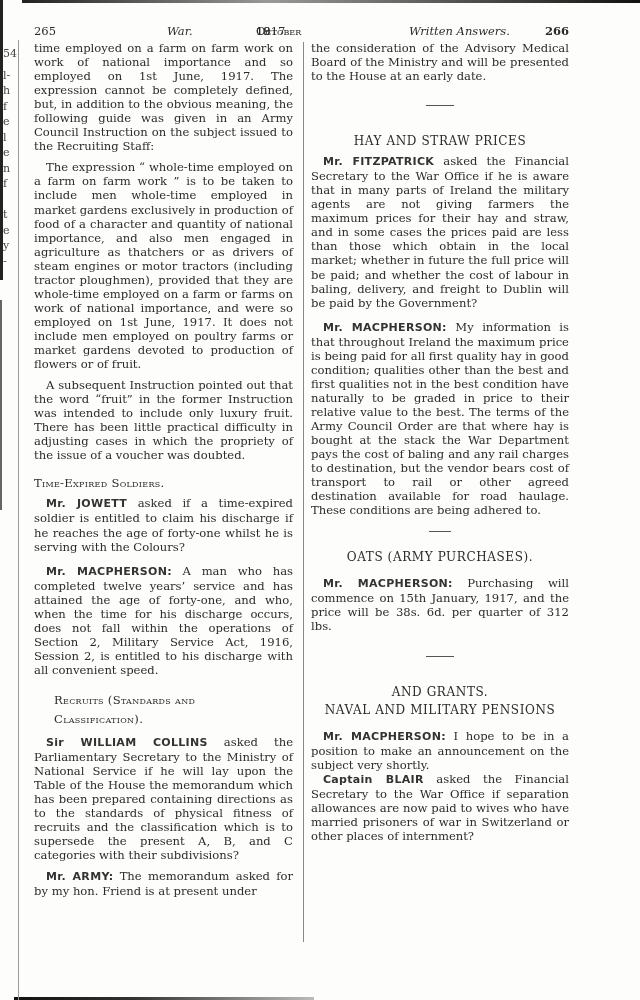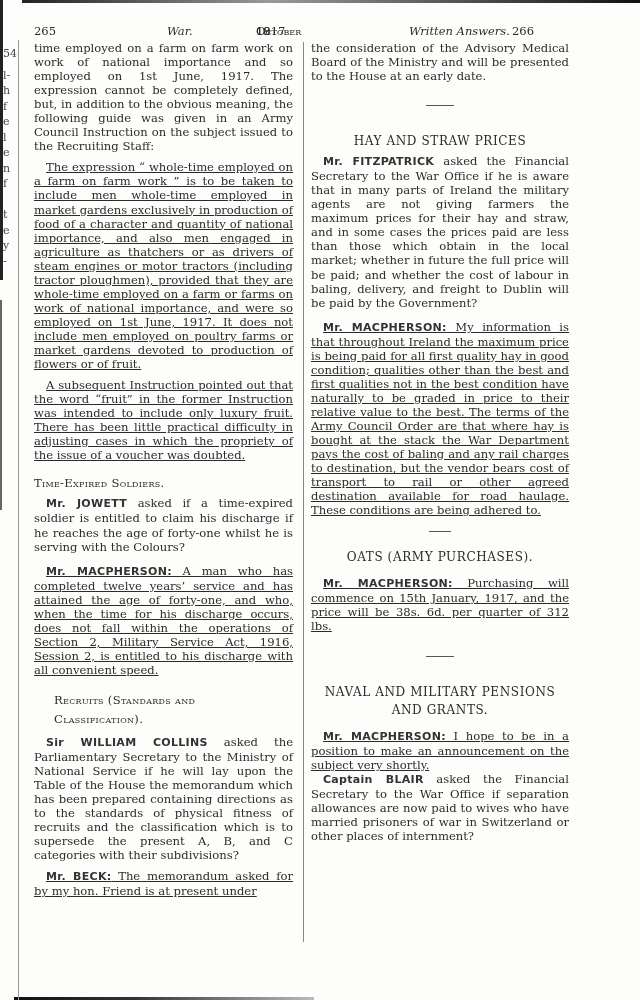--- a/index.html
+++ b/index.html
@@ -34,33 +34,33 @@
   .header {
     position:absolute; left:34px; top:24px; width:590px; height:18px;
     font-size:11.5px;
   }
   .header span { position:absolute; top:0; white-space:nowrap; }
   .h-left-num { left:0; }
   .h-war { left:133px; font-style:italic; }
   .h-date { left:222px; }
   .h-date .sc { font-variant:small-caps; }
   .h-written { left:375px; font-style:italic; }
-  .h-right-num { left:478px; }
+  .h-right-num { left:511px;font-weight:bold; }
   .col {
     position:absolute; top:41px; font-size:11.6px; line-height:14.05px;
     text-align:justify;
   }
   .col-left { left:34px; width:259px; }
   .col-right { left:311px; width:258px; }
   .col-divider {
     position:absolute; left:303px; top:42px; width:1px; height:900px; background:#888;
   }
   p { margin:0; }
   .indent { text-indent:12px; }
-  .gap { margin-top:7px;text-decoration:underline; }
+  .gap { margin-top:7px; }
   .speaker { font-family:"DejaVu Sans", "Liberation Sans", sans-serif; font-weight:bold; font-size:11px; letter-spacing:0.3px; color:#333; }
   .sc-head { text-align:left; font-variant:small-caps; margin:14px 0 6px; letter-spacing:0.3px; }
   .caps-head { text-align:center; letter-spacing:0.6px; margin:0 0 4px; line-height:18px; font-size:12px; }
   .rule { width:28px; height:1px; background:#555; margin:22px auto 26px; }
   .rule.short { margin:14px auto 16px; width:22px; }
 </style>
 </head>
 <body>
 
 <div class="top-shadow"></div>
@@ -104,37 +104,37 @@
   <p>time employed on a farm on farm work on work of national importance and so employed on 1st June, 1917. The expression cannot be completely defined, but, in addition to the obvious meaning, the following guide was given in an Army Council Instruction on the subject issued to the Recruiting Staff:</p>
   <p class="indent gap">The expression “ whole-time employed on a farm on farm work ” is to be taken to include men whole-time employed in market gardens exclusively in production of food of a character and quantity of national importance, and also men engaged in agriculture as thatchers or as drivers of steam engines or motor tractors (including tractor ploughmen), provided that they are whole-time employed on a farm or farms on work of national importance, and were so employed on 1st June, 1917. It does not include men employed on poultry farms or market gardens devoted to production of flowers or of fruit.</p>
   <p class="indent gap">A subsequent Instruction pointed out that the word “fruit” in the former Instruction was intended to include only luxury fruit. There has been little practical difficulty in adjusting cases in which the propriety of the issue of a voucher was doubted.</p>
 
   <div class="sc-head">Time-Expired Soldiers.</div>
   <p class="indent"><span class="speaker">Mr. JOWETT</span><span> asked if a time-expired soldier is entitled to claim his discharge if he reaches the age of forty-one whilst he is serving with the Colours?</span></p>
   <p class="indent gap" style="margin-top:10px"><span class="speaker">Mr. MACPHERSON:</span><span> A man who has completed twelve years’ service and has attained the age of forty-one, and who, when the time for his discharge occurs, does not fall within the operations of Section 2, Military Service Act, 1916, Session 2, is entitled to his discharge with all convenient speed.</span></p>
 
   <div class="sc-head" style="padding:0 20px; line-height:19px">Recruits (Standards and Classification).</div>
   <p class="indent"><span class="speaker">Sir WILLIAM COLLINS</span><span> asked the Parliamentary Secretary to the Ministry of National Service if he will lay upon the Table of the House the memorandum which has been prepared containing directions as to the standards of physical fitness of recruits and the classification which is to supersede the present A, B, and C categories with their subdivisions?</span></p>
-  <p class="indent gap"><span class="speaker">Mr. BECK:</span><span> The memorandum asked for by my hon. Friend is at present under</span></p>
+  <p class="indent gap"><span class="speaker">Mr. ARMY:</span><span> The memorandum asked for by my hon. Friend is at present under</span></p>
 </div>
 
 <div class="col col-right">
   <p>the consideration of the Advisory Medical Board of the Ministry and will be presented to the House at an early date.</p>
   <div class="rule"></div>
 
   <div class="caps-head">
     <div>HAY AND STRAW PRICES</div>
   </div>
   <p class="indent"><span class="speaker">Mr. FITZPATRICK</span><span> asked the Financial Secretary to the War Office if he is aware that in many parts of Ireland the military agents are not giving farmers the maximum prices for their hay and straw, and in some cases the prices paid are less than those which obtain in the local market; whether in future the full price will be paid; and whether the cost of labour in baling, delivery, and freight to Dublin will be paid by the Government?</span></p>
   <p class="indent gap" style="margin-top:10px"><span class="speaker">Mr. MACPHERSON:</span><span> My information is that throughout Ireland the maximum price is being paid for all first quality hay in good condition; qualities other than the best and first qualities not in the best condition have naturally to be graded in price to their relative value to the best. The terms of the Army Council Order are that where hay is bought at the stack the War Department pays the cost of baling and any rail charges to destination, but the vendor bears cost of transport to rail or other agreed destination available for road haulage. These conditions are being adhered to.</span></p>
 
   <div class="rule short"></div>
   <div class="caps-head">OATS (ARMY PURCHASES).</div>
   <p class="indent gap" style="margin-top:10px"><span class="speaker">Mr. MACPHERSON:</span><span> Purchasing will commence on 15th January, 1917, and the price will be 38s. 6d. per quarter of 312 lbs.</span></p>
 
   <div class="rule"></div>
   <div class="caps-head">
+    <div>AND GRANTS.</div>
     <div>NAVAL AND MILITARY PENSIONS</div>
-    <div>AND GRANTS.</div>
   </div>
   <p class="indent gap" style="margin-top:10px"><span class="speaker">Mr. MACPHERSON:</span><span> I hope to be in a position to make an announcement on the subject very shortly.</span></p>
   <p class="indent"><span class="speaker">Captain BLAIR</span><span> asked the Financial Secretary to the War Office if separation allowances are now paid to wives who have married prisoners of war in Switzerland or other places of internment?</span></p>
 </div>
 
 </body></html>

